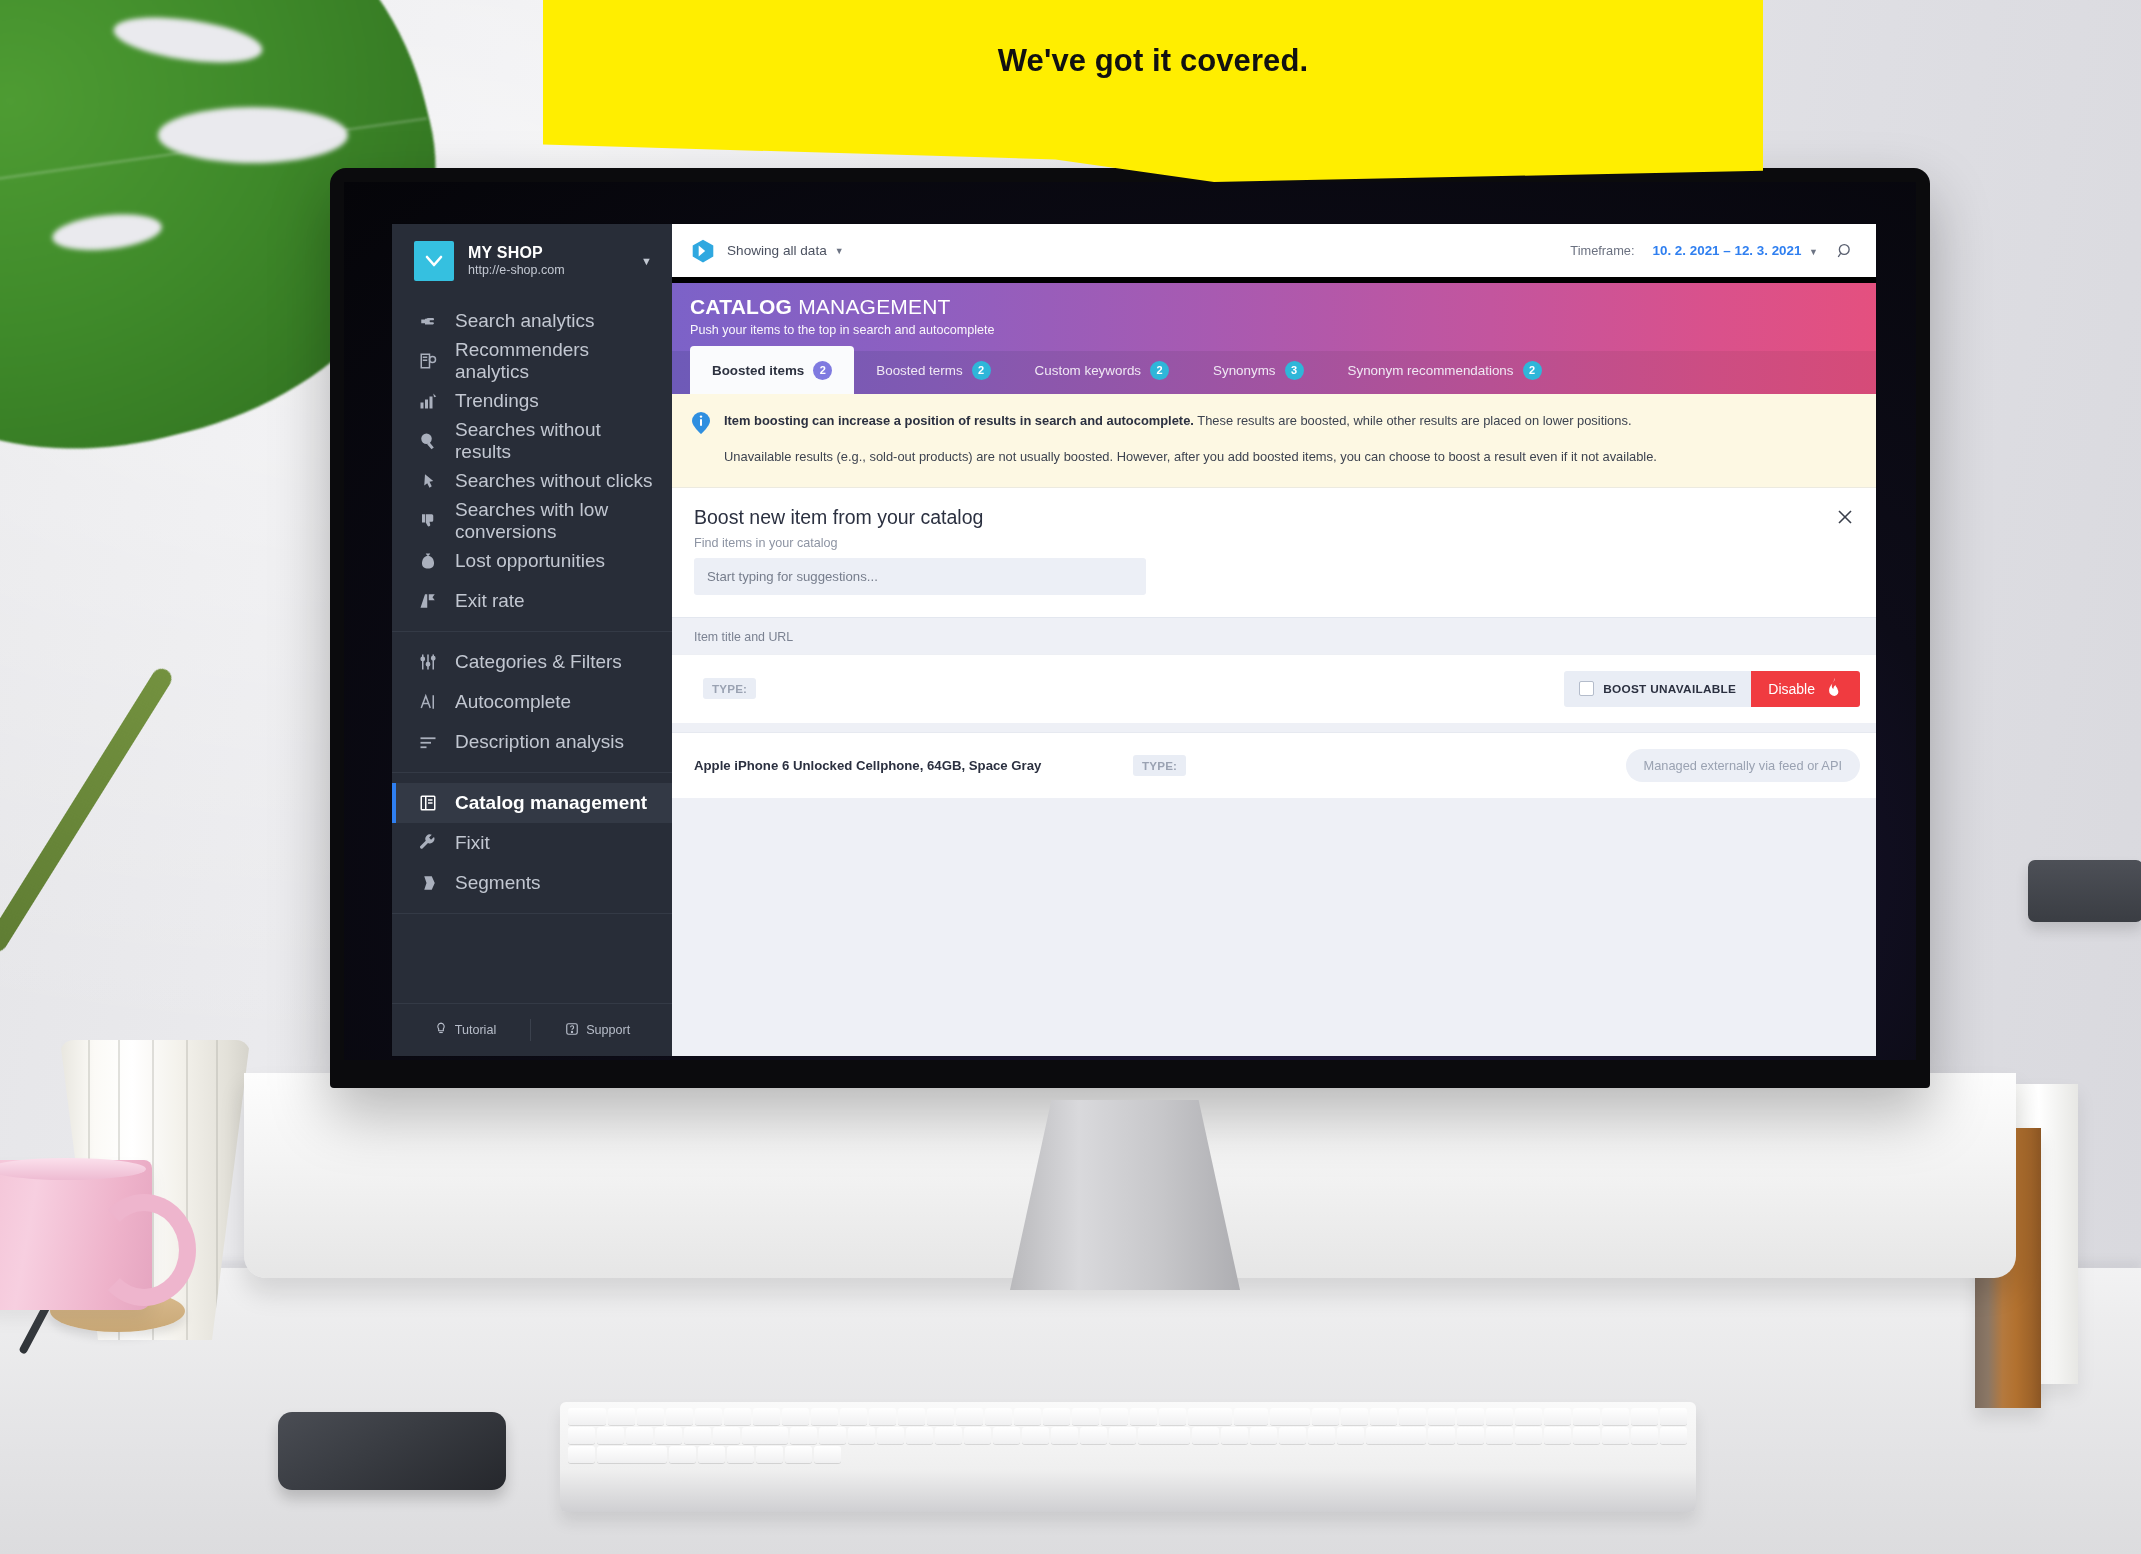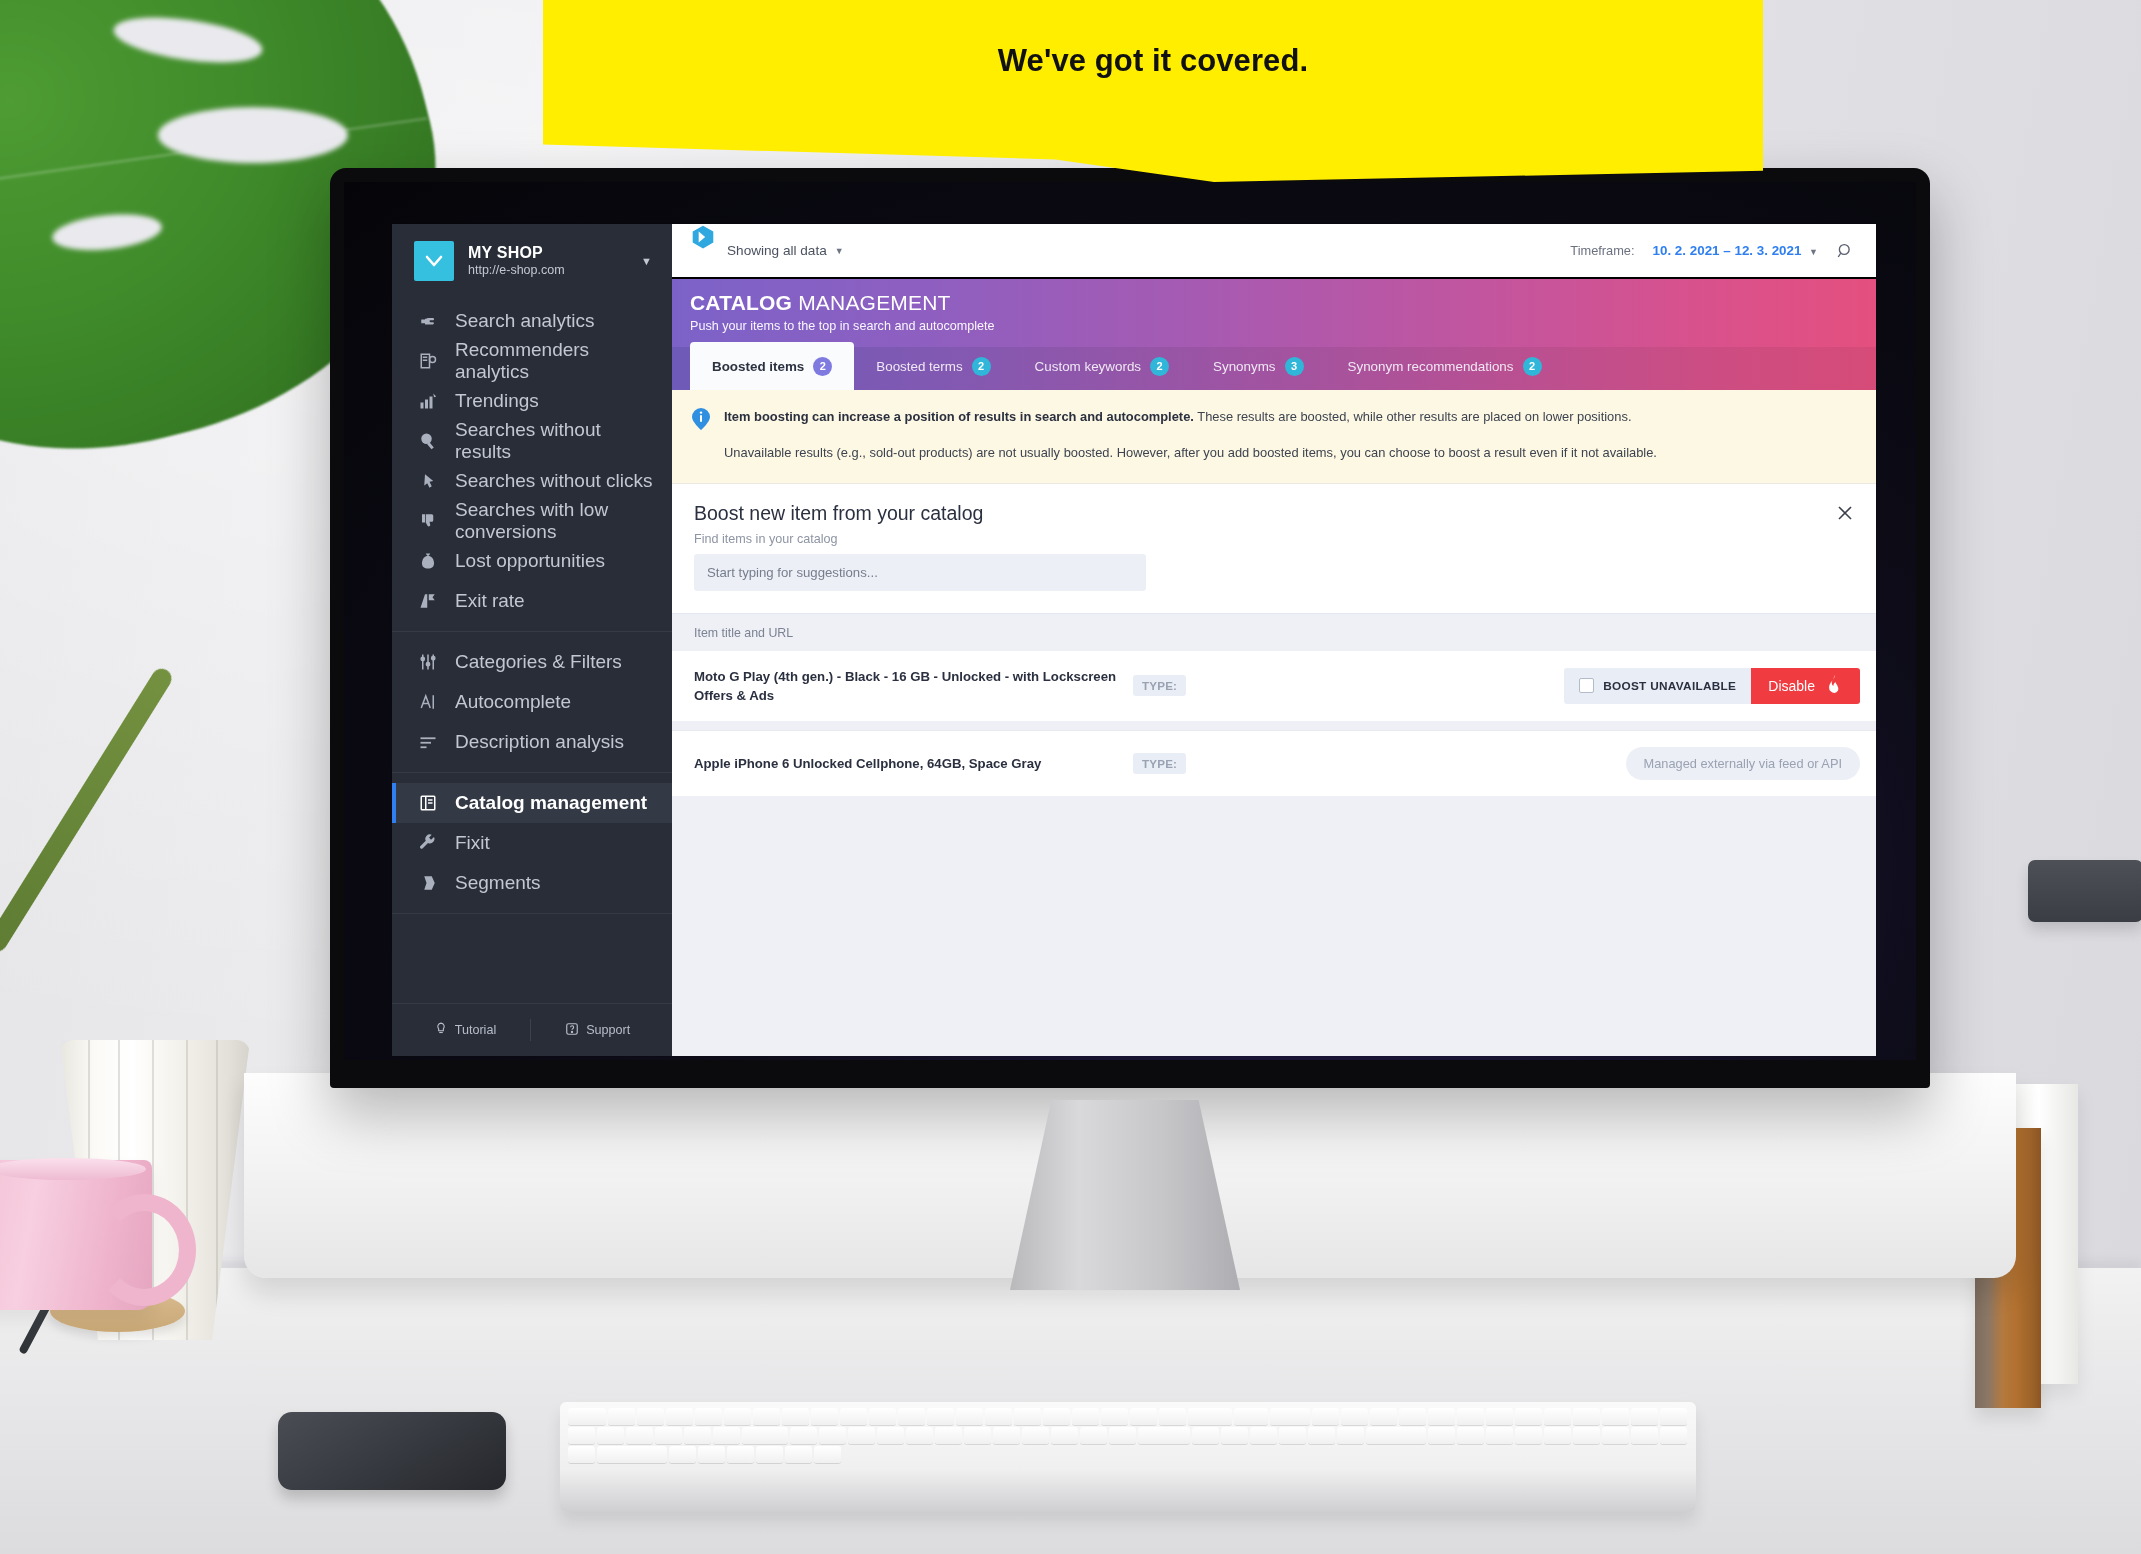--- a/index.html
+++ b/index.html
@@ -176,22 +176,22 @@
     border-top:1px solid #343a46;height:52px;display:flex;align-items:center;justify-content:center;gap:0;
     font-size:12.6px;color:#b7bdc9;
   }
   .foot-link{display:flex;align-items:center;gap:7px;padding:0 34px;cursor:pointer;}
   .foot-div{width:1px;height:22px;background:#3b414d;}
 
   
   .main{flex:1;display:flex;flex-direction:column;min-width:0;background:#eef0f6;}
 
   .topbar{
-    height:53px;flex:0 0 53px;background:#fff;display:flex;
-    padding:0 22px 0 18px;border-bottom:2px solid #000000;
+    height:53px;flex:0 0 53px;background:#fff;display:flex;align-items:center;
+    padding:0 22px 0 18px;border-bottom:6px solid #000000;
   }
   .brandmark{width:26px;height:26px;flex:0 0 26px;margin-right:11px;}
   .showing{display:flex;align-items:center;gap:8px;color:#4b5160;font-size:13.6px;cursor:pointer;}
   .showing .caret{font-size:9px;color:#6d7484;}
   .topbar-right{margin-left:auto;display:flex;align-items:center;gap:18px;}
   .tf-label{color:#6b7180;font-size:12.8px;}
   .tf-value{color:#2f7ff0;font-size:13.4px;font-weight:bold;cursor:pointer;}
   .tf-caret{color:#6d7484;font-size:9px;margin-left:4px;}
   .search-ico{color:#5a6070;cursor:pointer;display:flex;}
 
@@ -678,21 +678,20 @@
             </svg>
         </div>
         <h2>Boost new item from your catalog</h2>
         <div class="sub">Find items in your catalog</div>
         <input class="catalog-input" value="" placeholder="Start typing for suggestions..." style="">
       </div>
 
       <div class="list-head">Item title and URL</div>
 
       <div class="row">
-        <div class="row-title">Moto G Play (4th gen.) - Black - 16 GB - Unlocked - with Lockscreen Offers &amp; Ads</div>
         <div class="type-badge">TYPE:</div>
         <div class="row-right">
           <div class="boost-unavail">
             <span class="cbox"></span>
             <span>BOOST UNAVAILABLE</span>
           </div>
           <button class="disable-btn">
             <span>Disable</span>
             <span>
               <svg width="17" height="18" viewBox="0 0 18 20" fill="#ffffff">

